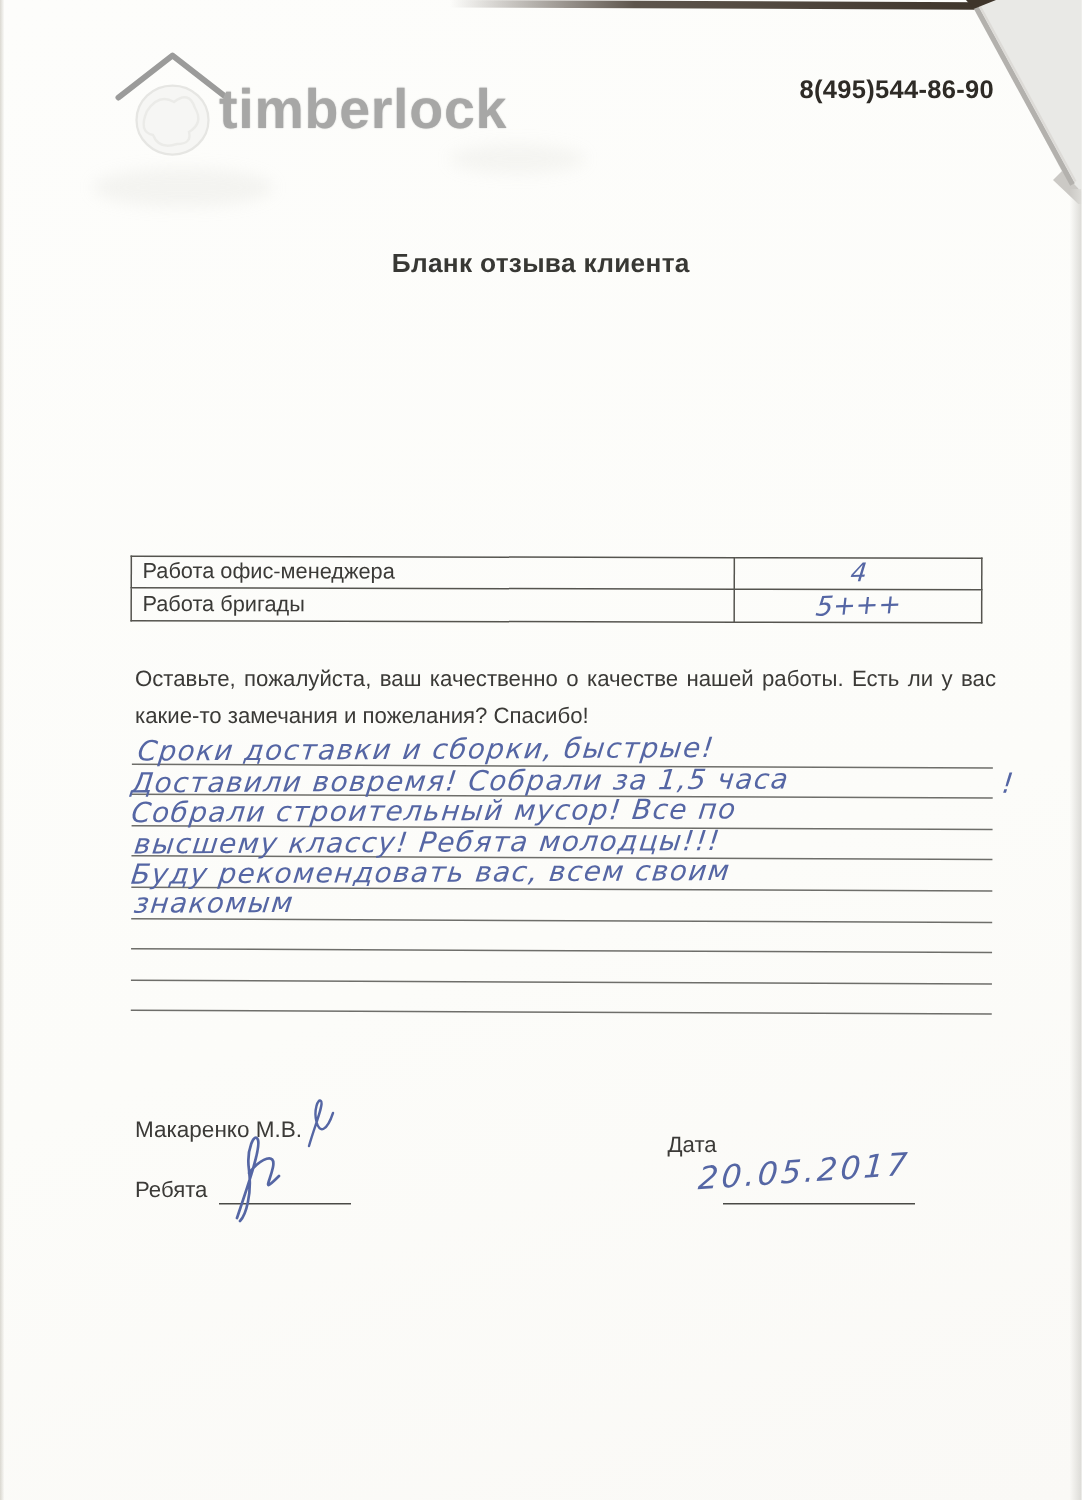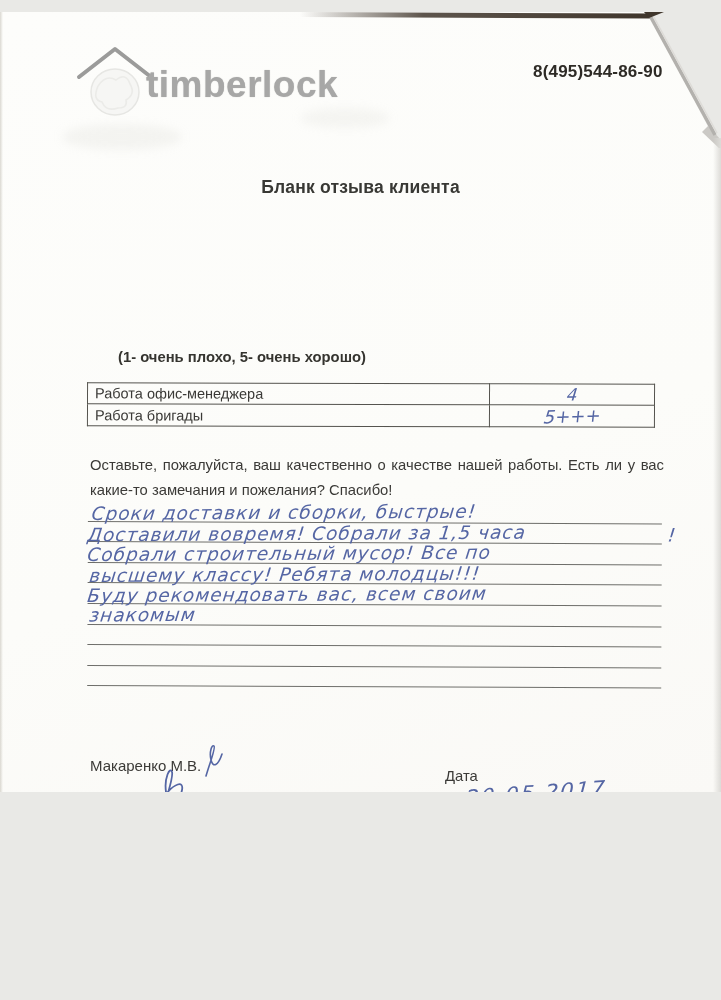--- a/index.html
+++ b/index.html
@@ -2,24 +2,23 @@
 <html><head>
 <meta charset="utf-8">
 <style>
   html,body{margin:0;padding:0;}
   body{
     width:721px;height:1000px;overflow:hidden;position:relative;
     background:#e9e9e6;
     font-family:"Liberation Sans",sans-serif;
   }
   #paper{
-    position:absolute;left:0;top:0;width:721px;height:780px;
+    position:absolute;left:0;top:0;width:721px;height:1000px;
     background:linear-gradient(160deg,#fdfdfb 0%,#fcfcf9 60%,#faf9f6 100%);
     overflow:hidden;
-    margin-top:12px;
   }
   
   .top-strip{
     position:absolute;left:300px;top:0;width:352px;height:5px;
     background:linear-gradient(to right, rgba(66,56,46,0), rgba(66,56,46,.85) 35%, #3f352b);
     transform:rotate(.25deg);transform-origin:left top;
   }
   .left-edge{
     position:absolute;left:0;top:0;width:3px;height:100%;
     background:linear-gradient(to right,#ccc9c0,rgba(204,201,192,0));
@@ -135,21 +134,20 @@
       <path d="M22,40 q8,-12 18,-6 q10,-8 14,4 q6,10 -4,16 q2,8 -8,8 q-12,4 -16,-6 q-10,-2 -4,-16" fill="none" stroke="#ebebe8" stroke-width="1.6"></path>
       <path d="M3,31 L39,3 L75,31" fill="none" stroke="#9b9b9a" stroke-width="4" stroke-linejoin="round" stroke-linecap="round"></path>
     </svg>
     <div class="logo-text">timberlock</div>
   </div>
   <div class="phone">8(495)544-86-90</div>
 
   <div class="doc-title">Бланк отзыва клиента</div>
 
 
-  <div class="rate-scale">(1-  очень плохо, 5- очень хорошо)</div>
 
   <table class="rate-table">
     <tbody>
         <tr>
       <td>Работа  офис-менеджера</td>
       <td class="val">
         <span class="hw-val" style="font-size:17px;">4</span>
       </td>
     </tr>
     <tr>

